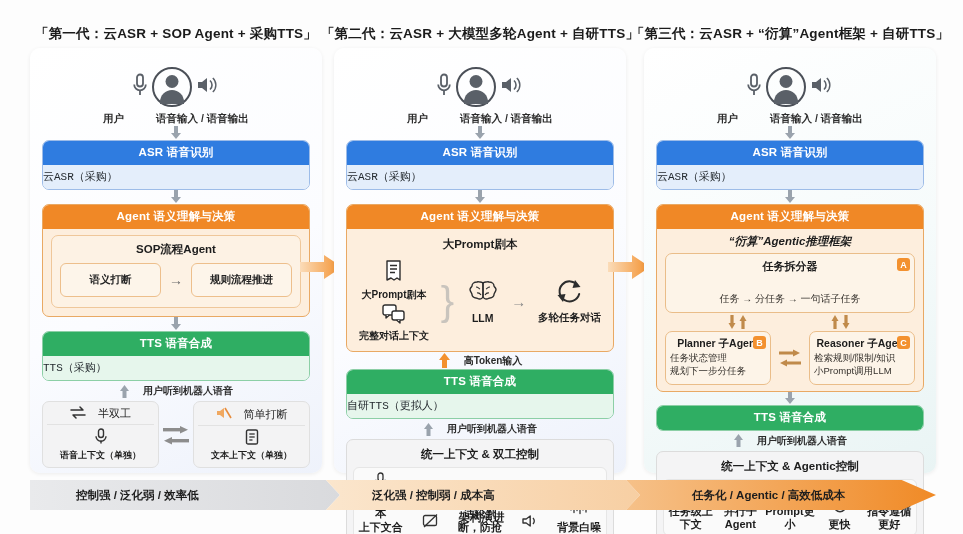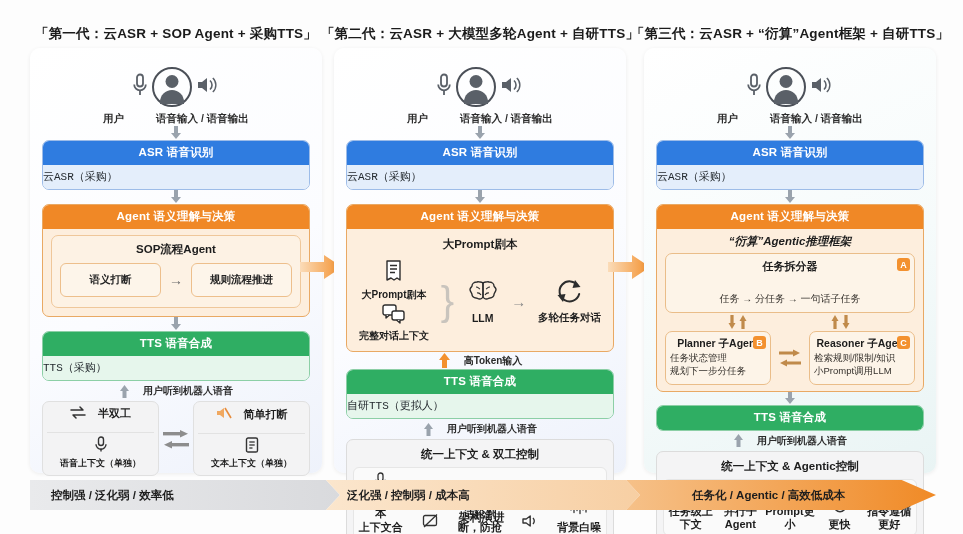--- a/index.html
+++ b/index.html
@@ -96,32 +96,32 @@
   
   .hearline { display:flex; align-items:center; justify-content:center; gap:13px; font-size:10px; color:#2b2b2b; font-weight:700; padding:3px 0 3px; }
   .feature-box { border:1px solid #dcdcdc; border-radius:7px; background:#f4f4f5; padding:5px 6px 6px; }
   .feature-title { text-align:center; font-size:11.5px; font-weight:700; color:#1d1d1d; padding:2px 0 5px; }
   .feature-icons { display:flex; justify-content:space-around; align-items:flex-end; background:#fafafa; border:1px solid #e6e6e6; border-radius:6px; padding:4px 2px 3px; }
   .fi { text-align:center; flex:1; }
   .fi .lbl { font-size:11px; font-weight:700; color:#1d1d1d; margin-top:1px; line-height:1.25; white-space:pre-line; }
 
   .duplex { display:flex; align-items:center; gap:4px; }
   .dx-card { flex:1; border:1px solid #e0e0e0; border-radius:7px; background:#f3f3f4; padding:4px 4px 5px; }
-  .dx-top { display:flex; align-items:center; justify-content:center; gap:12px; font-size:11px; font-weight:700; color:#1d1d1d; padding-bottom:11px; border-bottom:1px solid #e2e2e2; }
+  .dx-top { display:flex; align-items:center; justify-content:center; gap:12px; font-size:11px; font-weight:400; color:#1d1d1d; padding-bottom:3px; border-bottom:1px solid #e2e2e2; }
   .dx-bot { text-align:center; padding-top:3px; }
   .dx-bot .lbl { font-size:9px; font-weight:700; color:#1d1d1d; margin-top:0px; }
 
   
   .big-arrow { position:absolute; top:252px; width:44px; height:30px; }
 
   
   .evo { position:absolute; left:30px; top:480px; width:906px; height:30px; }
   .evo-label { position:absolute; left:0; top:510px; width:963px; text-align:center; font-size:11.5px; font-weight:700; color:#1d1d1d; }
   .evo-seg { position:absolute; top:0; height:30px; display:flex; align-items:center; font-size:11.5px; font-weight:700; color:#1d1d1d; }
-  .evo-seg span { padding-left: 21px; }
+  .evo-seg span { padding-left: 46px; }
 </style>
 </head>
 <body>
 
 <div class="stage">
 
   <div class="col-title" style="left:30px;width:292px;">「第一代：云ASR + SOP Agent + 采购TTS」</div>
   <div class="col-title" style="left:334px;width:292px;">「第二代：云ASR + 大模型多轮Agent + 自研TTS」</div>
   <div class="col-title" style="left:644px;width:292px;">「第三代：云ASR + “衍算”Agent框架 + 自研TTS」</div>
 

